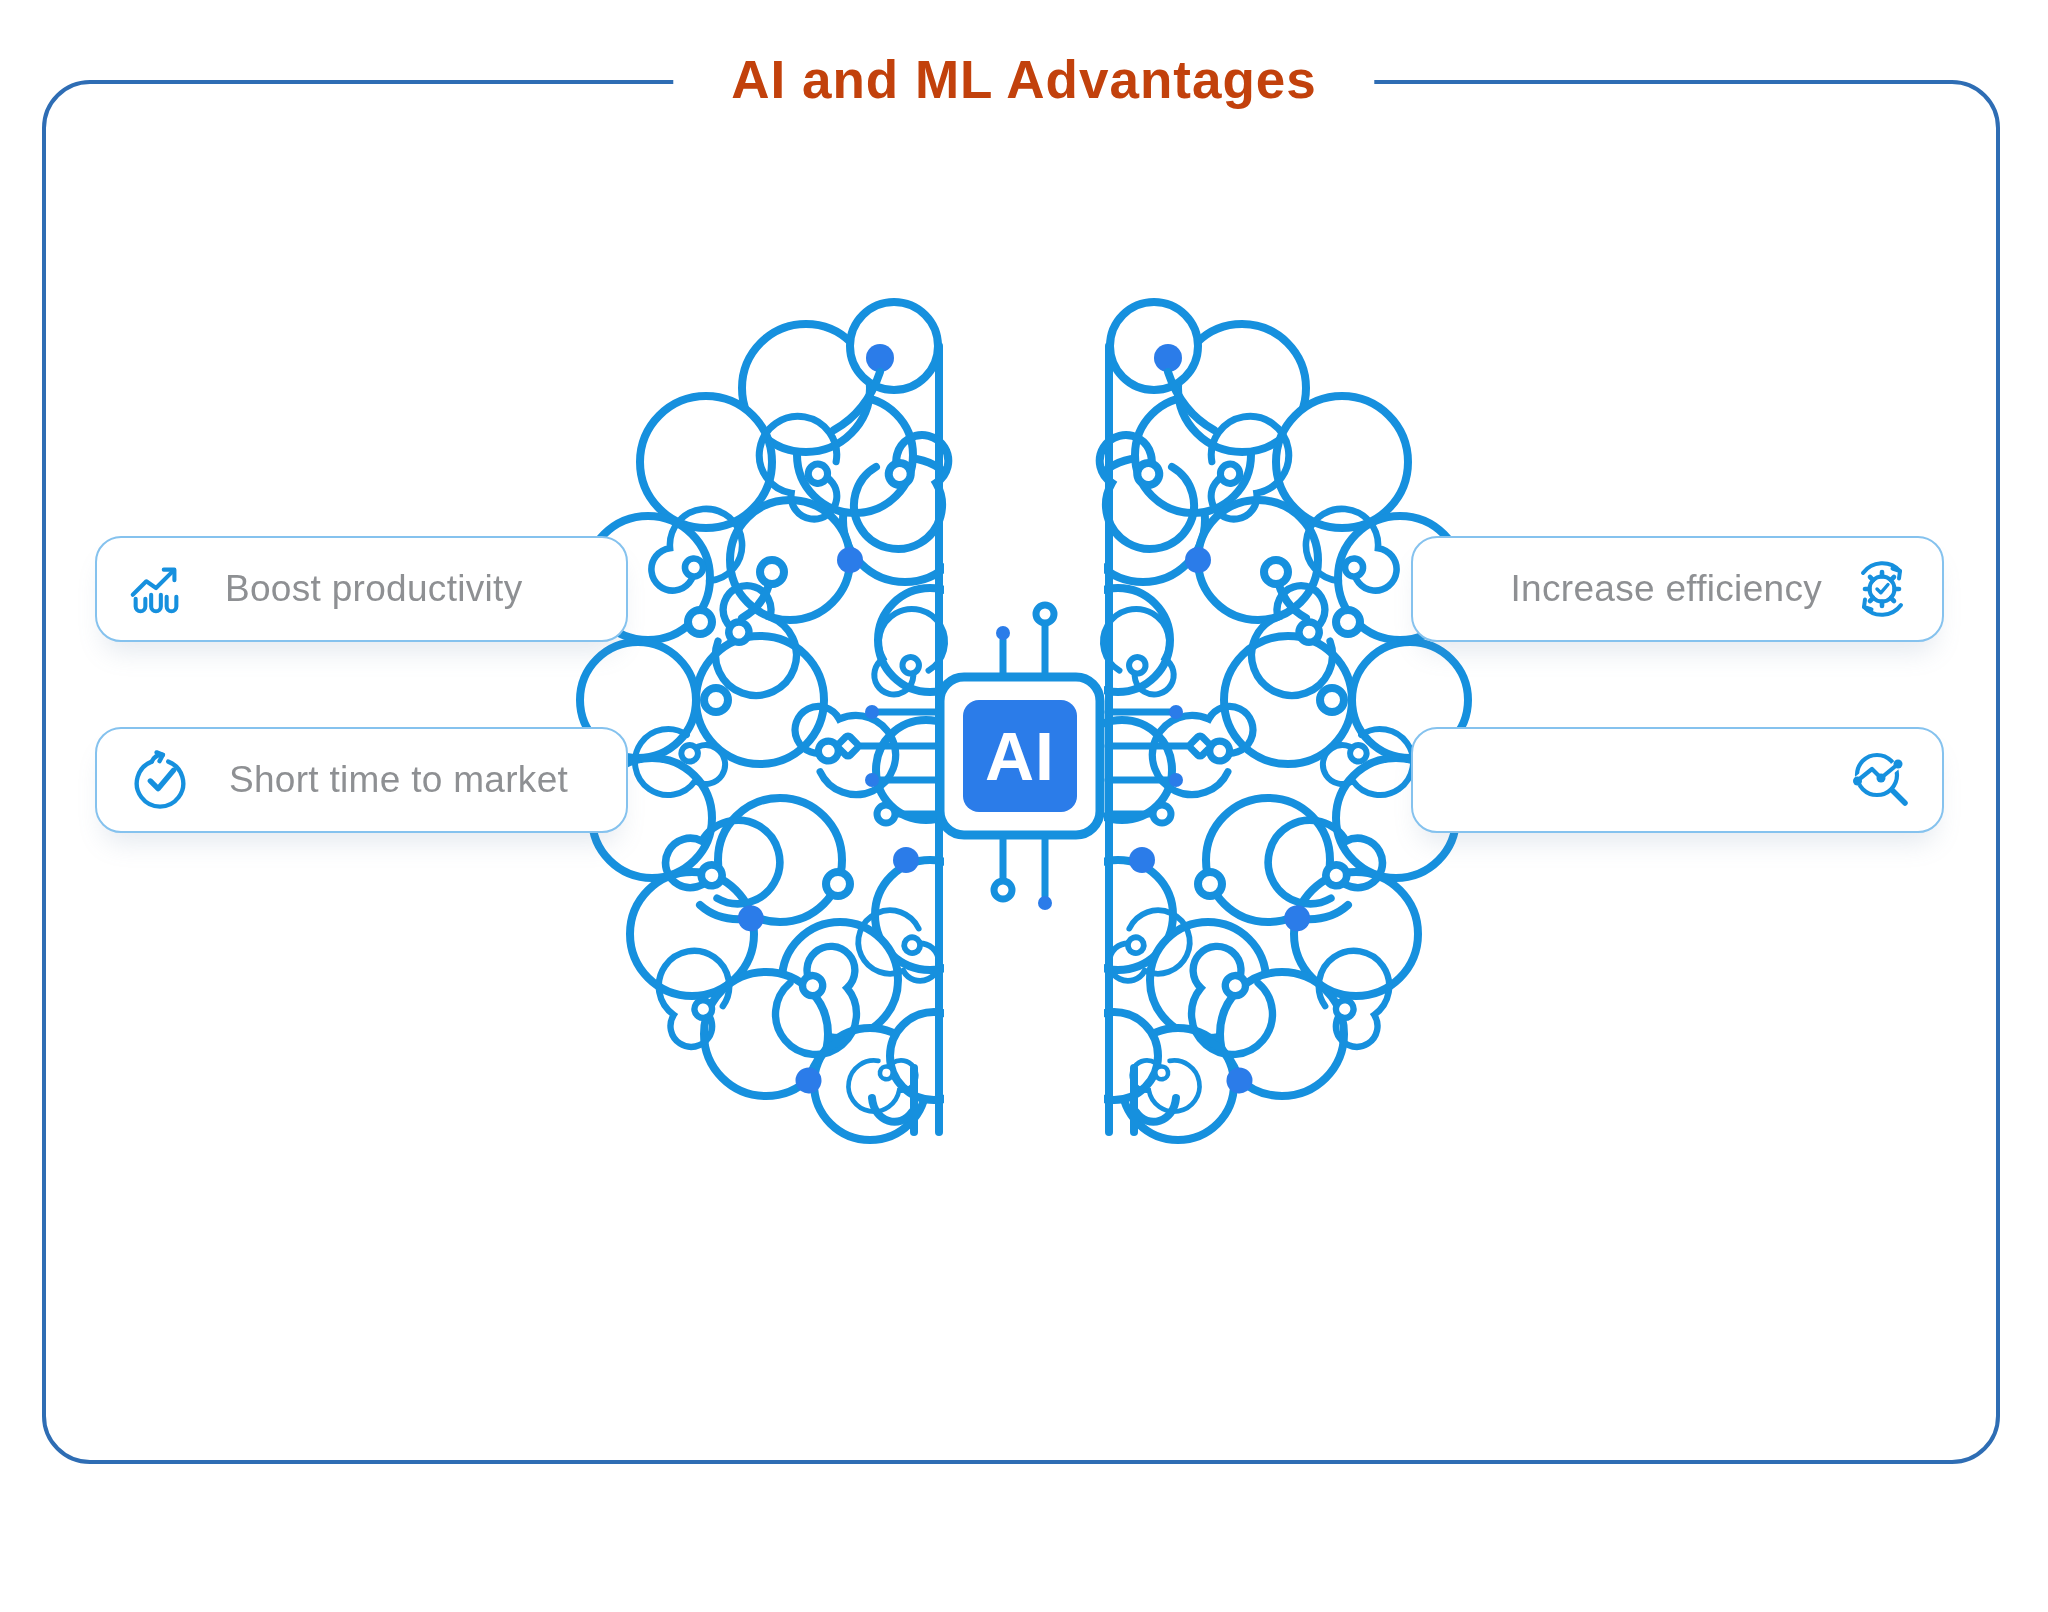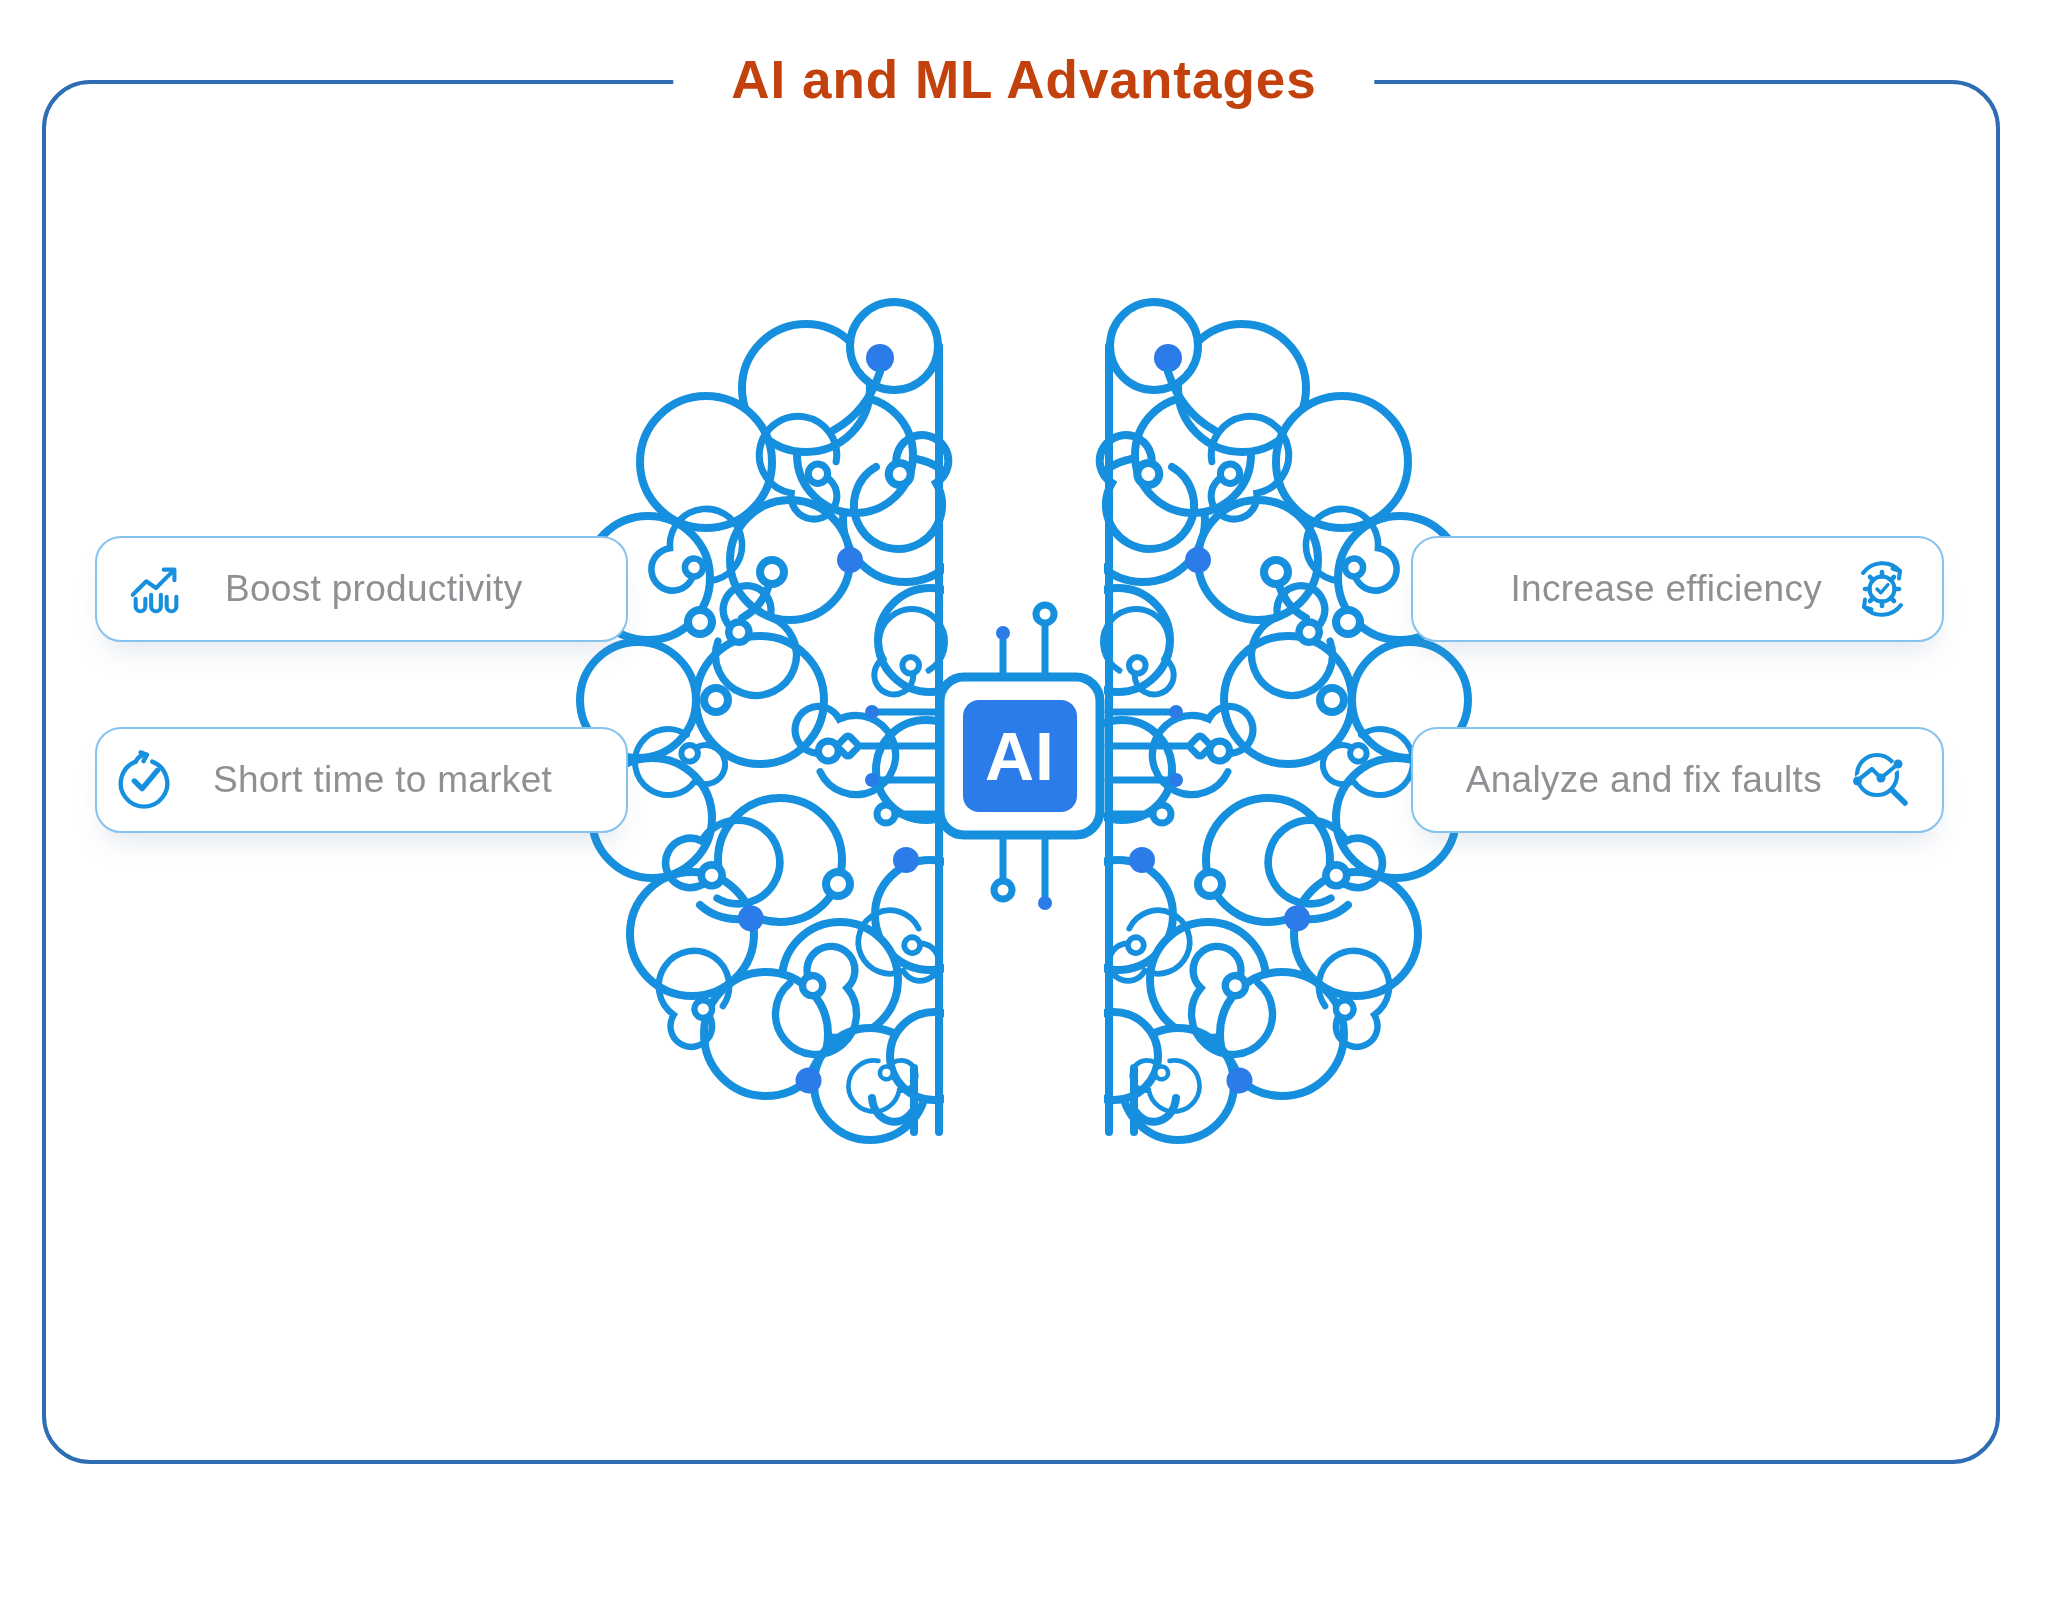--- a/index.html
+++ b/index.html
@@ -20,21 +20,21 @@
   }
   .brain-svg{position:absolute;left:0;top:0;width:2048px;height:1612px;z-index:1;}
   .card{
     position:absolute;z-index:2;background:#fff;border:2px solid #85C2EE;border-radius:26px;
     box-sizing:border-box;display:flex;align-items:center;
     box-shadow:0 18px 26px -8px rgba(110,140,170,0.18);
     text-align:center;
   }
   .card .label{font-size:37px;color:#8E9093;letter-spacing:.3px;}
   .card-left-top   {left:95px;  top:536px; width:533px;height:106px;padding-left:28px;gap:38px;}
-  .card-left-bot   {left:95px;  top:727px; width:533px;height:106px;padding-left:16px;gap:38px;}
+  .card-left-bot   {left:95px;  top:727px; width:533px;height:106px;padding-left:32px;gap:38px;}
   .card-right-top  {left:1411px;top:536px; width:533px;height:106px;justify-content:flex-end;padding-right:28px;gap:28px;}
   .card-right-bot  {left:1411px;top:727px; width:533px;height:106px;justify-content:flex-end;padding-right:28px;gap:28px;}
   .card-bottom     {left:690px; top:1132px;width:656px;height:110px;padding:0 28px 0 54px;}
   .card-bottom .icon{margin-left:auto;}
   .icon{flex:0 0 auto;display:block;}
   .icon *{vector-effect:none;}
 </style>
 </head>
 <body>
 
@@ -189,21 +189,20 @@
         <path d="M19.5 32 H15"></path>
           <path d="M23.2 23.2 L20 20"></path>
           <path d="M32 19.5 V15"></path>
           <path d="M40.8 23.2 L44 20"></path>
       </g>
       <path d="M27 32 l3.8 3.8 L38 27.5" stroke-width="3.4"></path>
     </svg>
   </div>
 
   <div class="card card-right-bot">
-    <span class="label">Analyze and fix faults</span>
     <svg class="icon" width="64" height="64" viewBox="0 0 64 64" fill="none" stroke="#1690DE" stroke-width="4.2" stroke-linecap="round" stroke-linejoin="round">
       <circle cx="27" cy="27" r="20"></circle>
       <path d="M42 42 L55 55" stroke-width="5.5"></path>
       <path d="M7 33 L22 21 L31 30 L48 16" stroke="#fff" stroke-width="9"></path>
       <path d="M7 33 L22 21 L31 30 L48 16"></path>
       <circle cx="7.5" cy="33" r="4.5" fill="#1690DE" stroke="none"></circle>
       <circle cx="31" cy="30" r="4.5" fill="#1690DE" stroke="none"></circle>
       <circle cx="48" cy="16" r="4.5" fill="#1690DE" stroke="none"></circle>
     </svg>
   </div>

